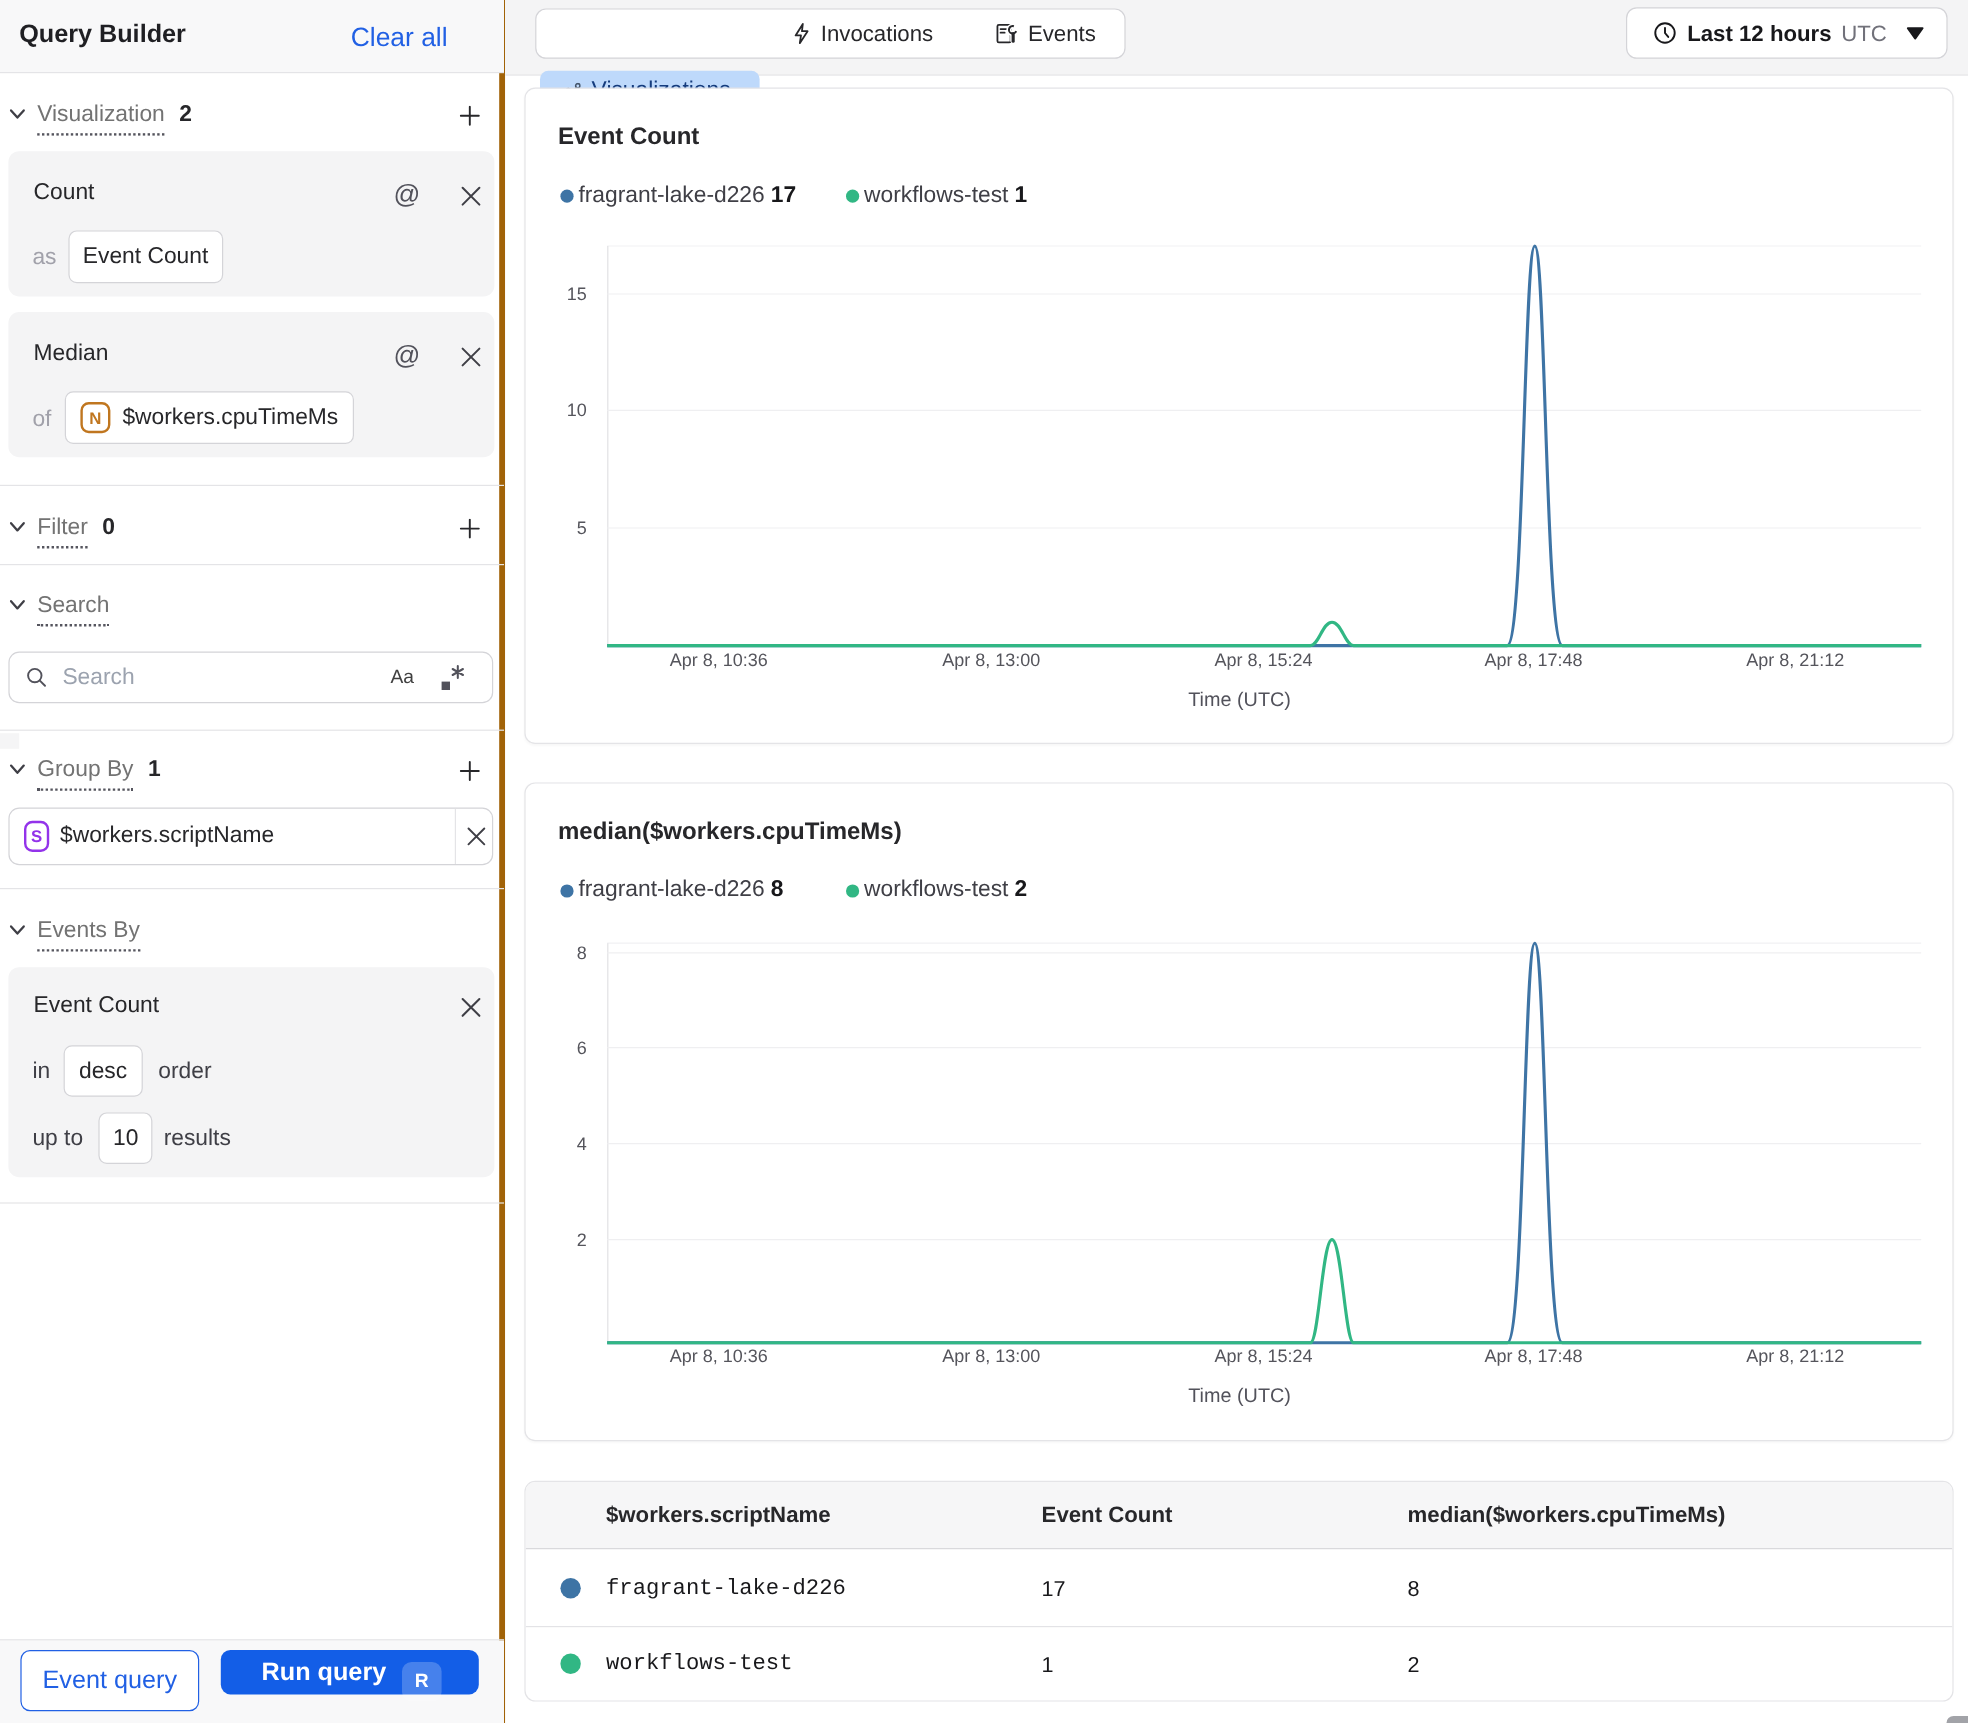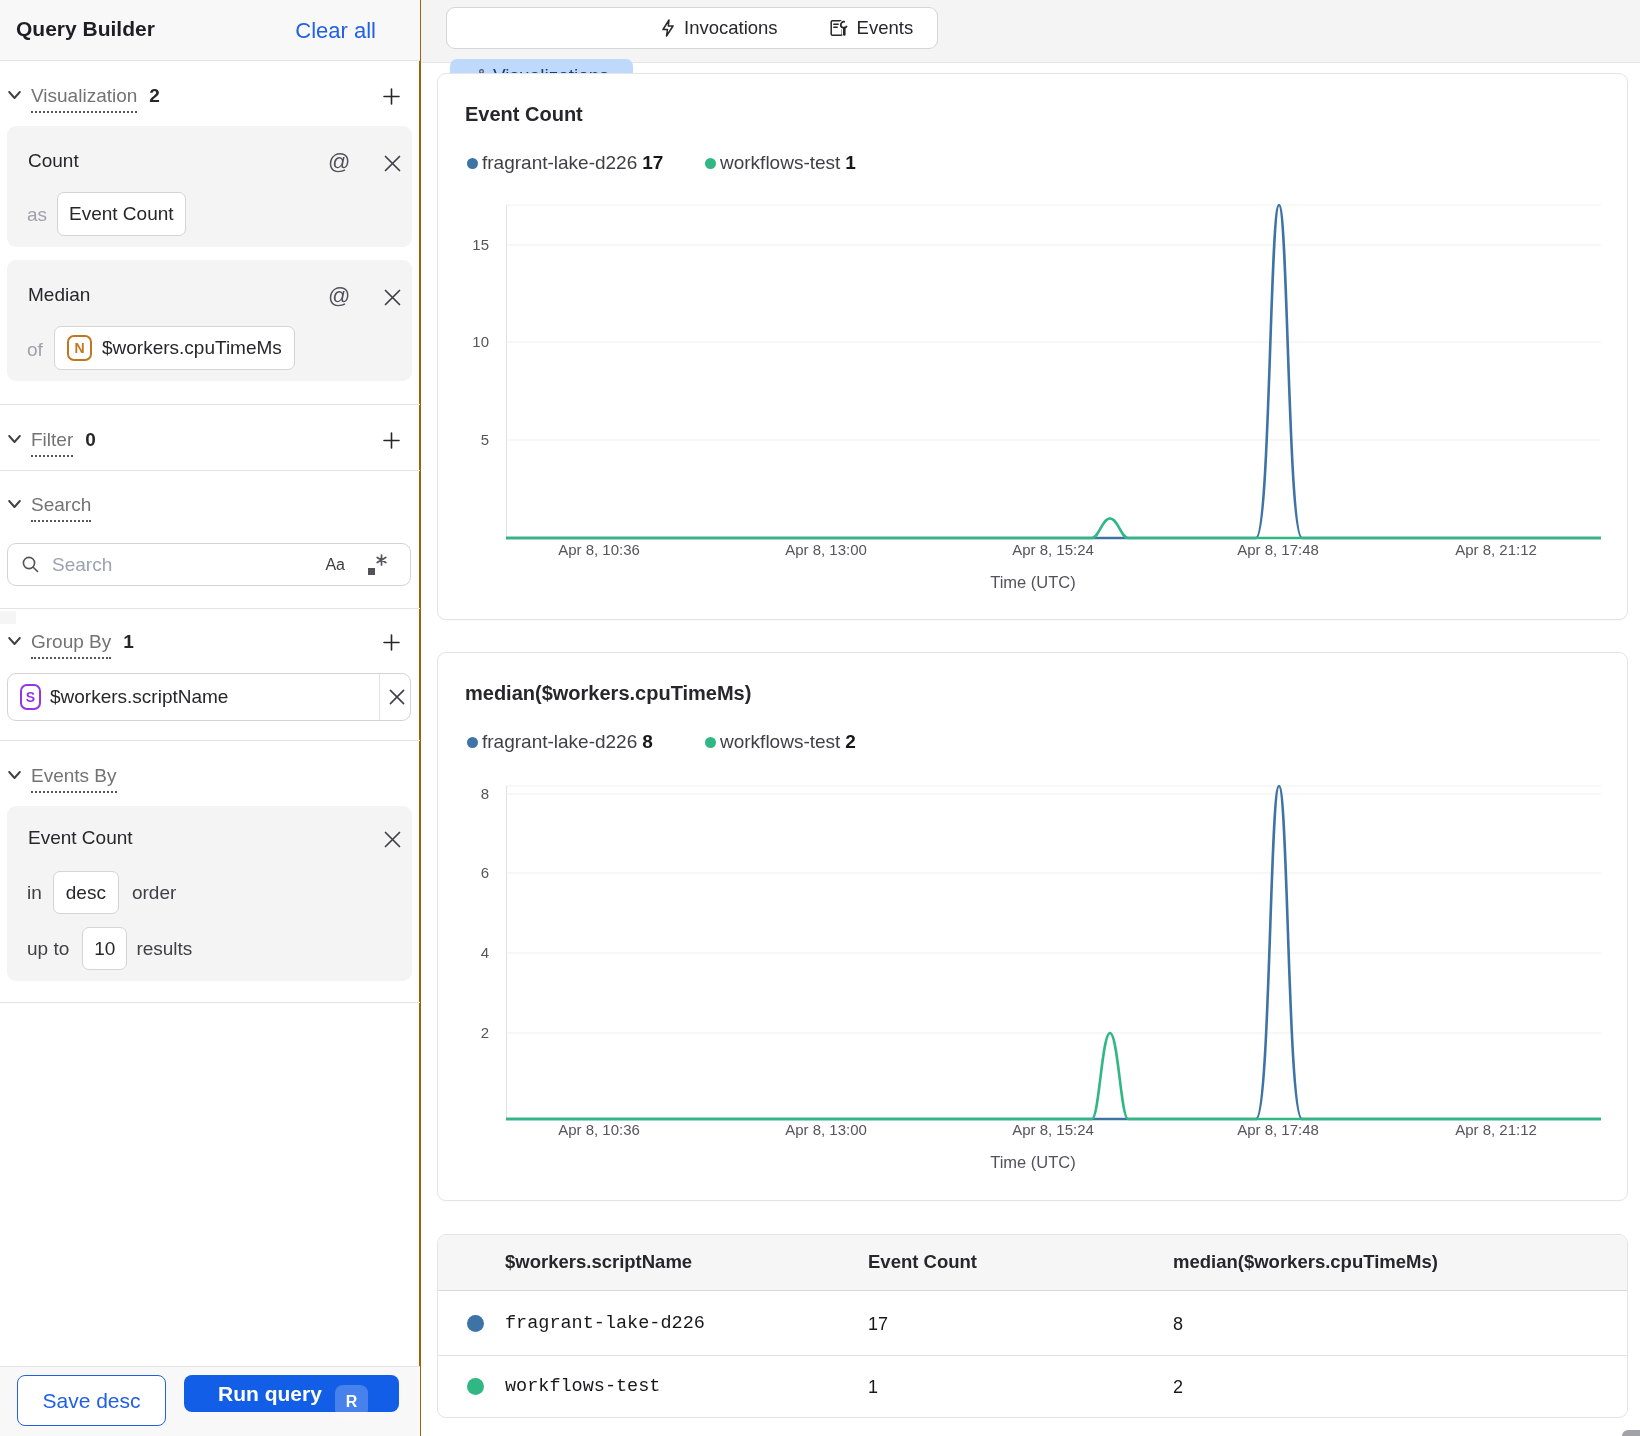--- a/index.html
+++ b/index.html
@@ -2,21 +2,21 @@
 <html><head>
 <meta charset="utf-8">
 <style>
 * { margin:0; padding:0; box-sizing:border-box; }
 html,body { width:1640px; height:1436px; }
 body { font-family:"Liberation Sans", sans-serif; background:#fff; color:#27272a; overflow:hidden; }
 #app { position:relative; width:1640px; height:1436px; overflow:hidden; background:#fff; }
 .abs { position:absolute; }
 
 
-#side { position:absolute; left:0; top:0; width:421px; height:1436px; background:#fff; border-right:2px solid #a16207; }
+#side { position:absolute; left:0; top:0; width:421px; height:1436px; background:#fff; border-right:5px solid #a16207; }
 #side-head { position:absolute; left:0; top:0; width:420px; height:60px; background:#f8f8f9; }
 .qb-title { position:absolute; left:16px; top:17px; font-size:21px; font-weight:700; color:#1f1f23; letter-spacing:0; }
 .clear-all { position:absolute; right:43px; top:18px; font-size:22px; color:#2160e4; }
 .hr { position:absolute; left:0; width:420px; height:1px; background:#e4e4e7; }
 .sec-head { position:absolute; left:8px; display:flex; align-items:flex-start; }
 .sec-label { font-size:19px; color:#737373; border-bottom:2px dotted #55555e; padding-bottom:4px; }
 .sec-num { font-size:19px; font-weight:700; color:#27272a; margin-left:12px; }
 .chev { margin-right:10px; margin-top:5px; }
 .plus { position:absolute; top:0; }
 .gray-card { position:absolute; left:7px; width:405px; background:#f4f4f5; border-radius:9px; }
@@ -184,21 +184,21 @@
       <span class="white-box" style="position:relative; margin-left:13px; height:43px; padding:0 11px;">
             <span class="dark17">10</span>
           </span>
       <span class="dark17" style="color:#3f3f46; margin-left:9px;">results</span>
     </div>
   </div>
   <div class="hr" style="top:1002px"></div>
 
   <div id="side-foot">
     <div class="hr" style="top:-1px"></div>
-    <div class="btn-save">Save desc</div>
+    <div class="btn-save">Event query</div>
     <div class="btn-run">
           <span style="margin-left:34px;">Run query</span>
           <span class="rbadge">R</span>
         </div>
   </div>
 </div>
 
 <div id="main">
   <div id="topstrip"></div>
   <div id="tabs">
@@ -221,20 +221,31 @@
       <svg width="18" height="18" viewBox="0 0 18 18">
             <rect x="1.2" y="1.7" width="11" height="14.6" rx="1.2" fill="none" stroke="#27272a" stroke-width="1.5"></rect>
             <path d="M3.8 5.2 H8.6 M3.8 8.2 H7.2" stroke="#27272a" stroke-width="1.5" stroke-linecap="round"></path>
             <path d="M14.9 2.9 A3.1 3.1 0 1 0 16.8 6.9" fill="none" stroke="#fff" stroke-width="4.2"></path>
             <path d="M14.3 8.6 V15.7" stroke="#fff" stroke-width="5"></path>
             <path d="M14.9 2.9 A3.1 3.1 0 1 0 16.8 6.9" fill="none" stroke="#27272a" stroke-width="1.7"></path>
             <path d="M14.3 8.9 V15.4" stroke="#27272a" stroke-width="2.6" stroke-linecap="round"></path>
           </svg>
       Events
     </div>
+  </div>
+  <div id="timesel">
+    <svg style="margin-left:22px; margin-right:9px;" width="19" height="19" viewBox="0 0 19 19">
+          <circle cx="9.5" cy="9.5" r="8.1" fill="none" stroke="#18181b" stroke-width="1.6"></circle>
+          <path d="M9.5 5.2 V9.5 L12.2 12.8" fill="none" stroke="#18181b" stroke-width="1.6" stroke-linecap="round"></path>
+        </svg>
+    <span class="t1">Last 12 hours</span>
+        <span class="t2">UTC</span>
+    <svg style="margin-left:16px;" width="16" height="12" viewBox="0 0 16 12">
+          <path d="M1.8 1.5 H14.2 L8 10.2 Z" fill="#18181b" stroke="#18181b" stroke-width="1.5" stroke-linejoin="round"></path>
+        </svg>
   </div>
 
   <div class="chart-card" style="top:73px; height:547px;">
     <div class="cc-title">Event Count</div>
     <div class="legend">
       <span class="li" style="left:29px;"><span class="ldot" style="background:#3e74a5;"></span>fragrant-lake-d226<span class="lnum">17</span></span>
       <span class="li" style="left:267px;"><span class="ldot" style="background:#31b784;"></span>workflows-test<span class="lnum">1</span></span>
     </div>
     <svg class="abs" style="left:0; top:0;" width="1191" height="547" viewBox="0 0 1191 547">
       <line x1="68" y1="131" x2="1163" y2="131" stroke="#f1f1f3" stroke-width="1"></line>

